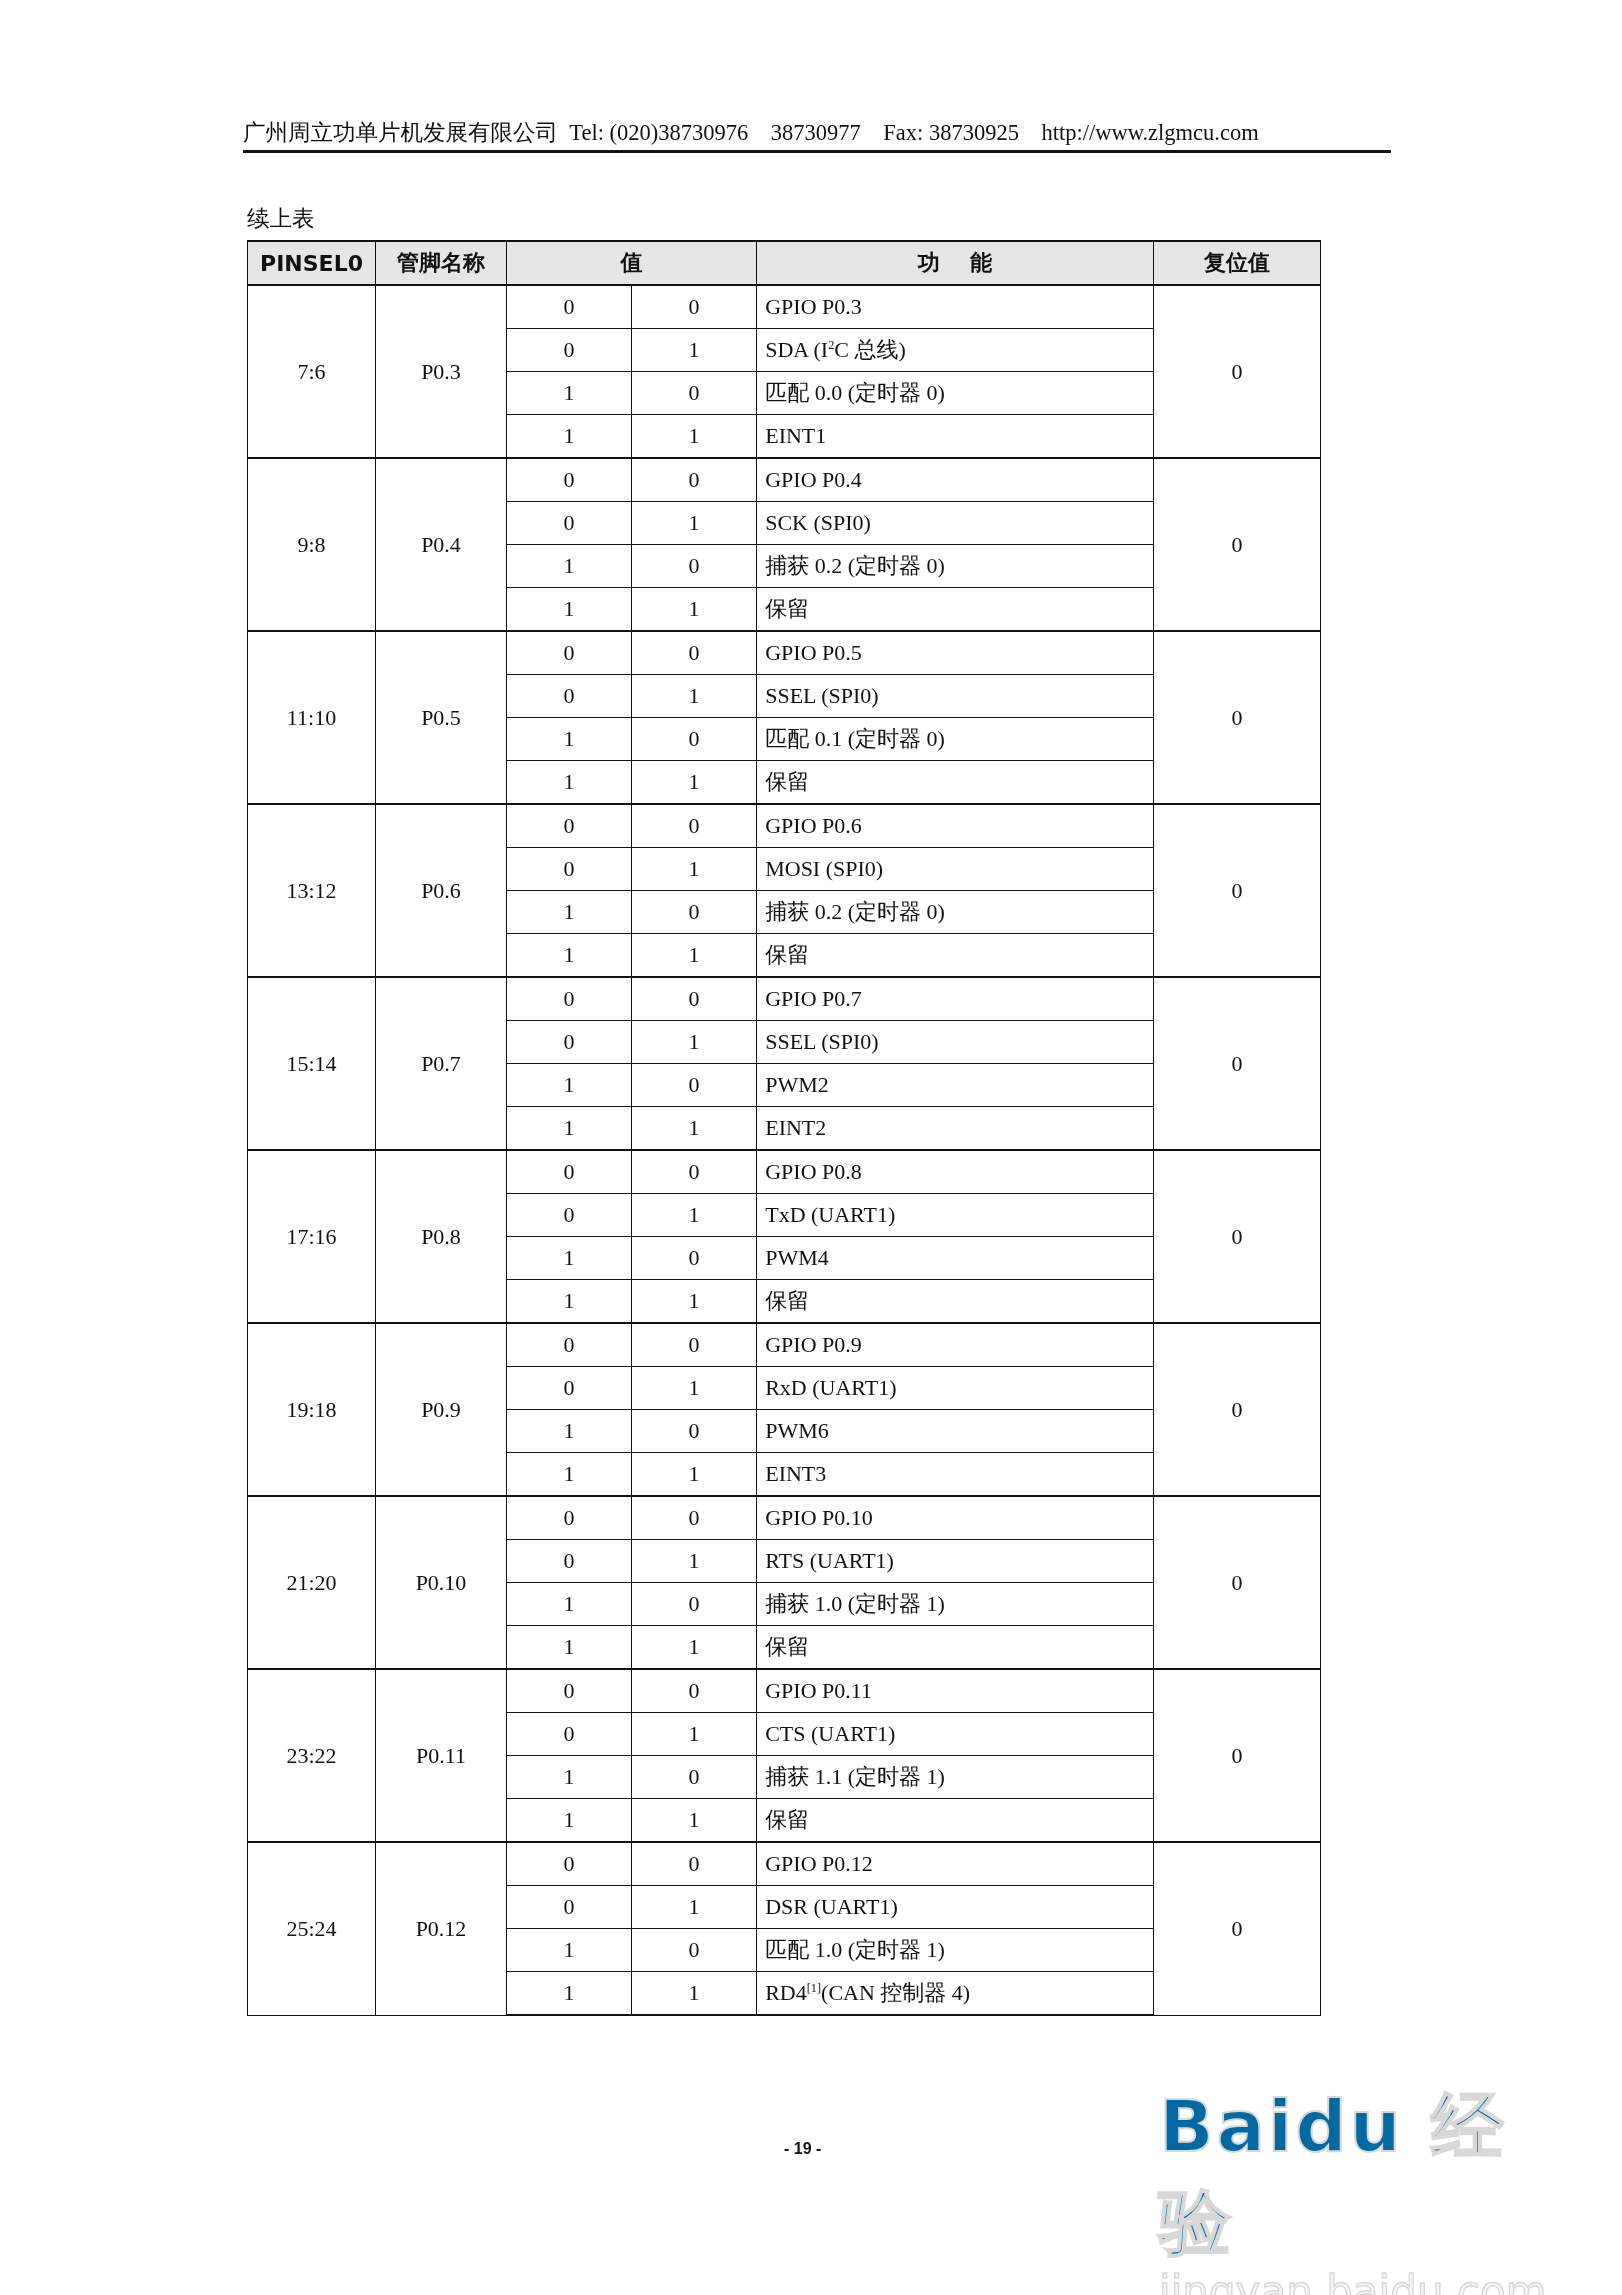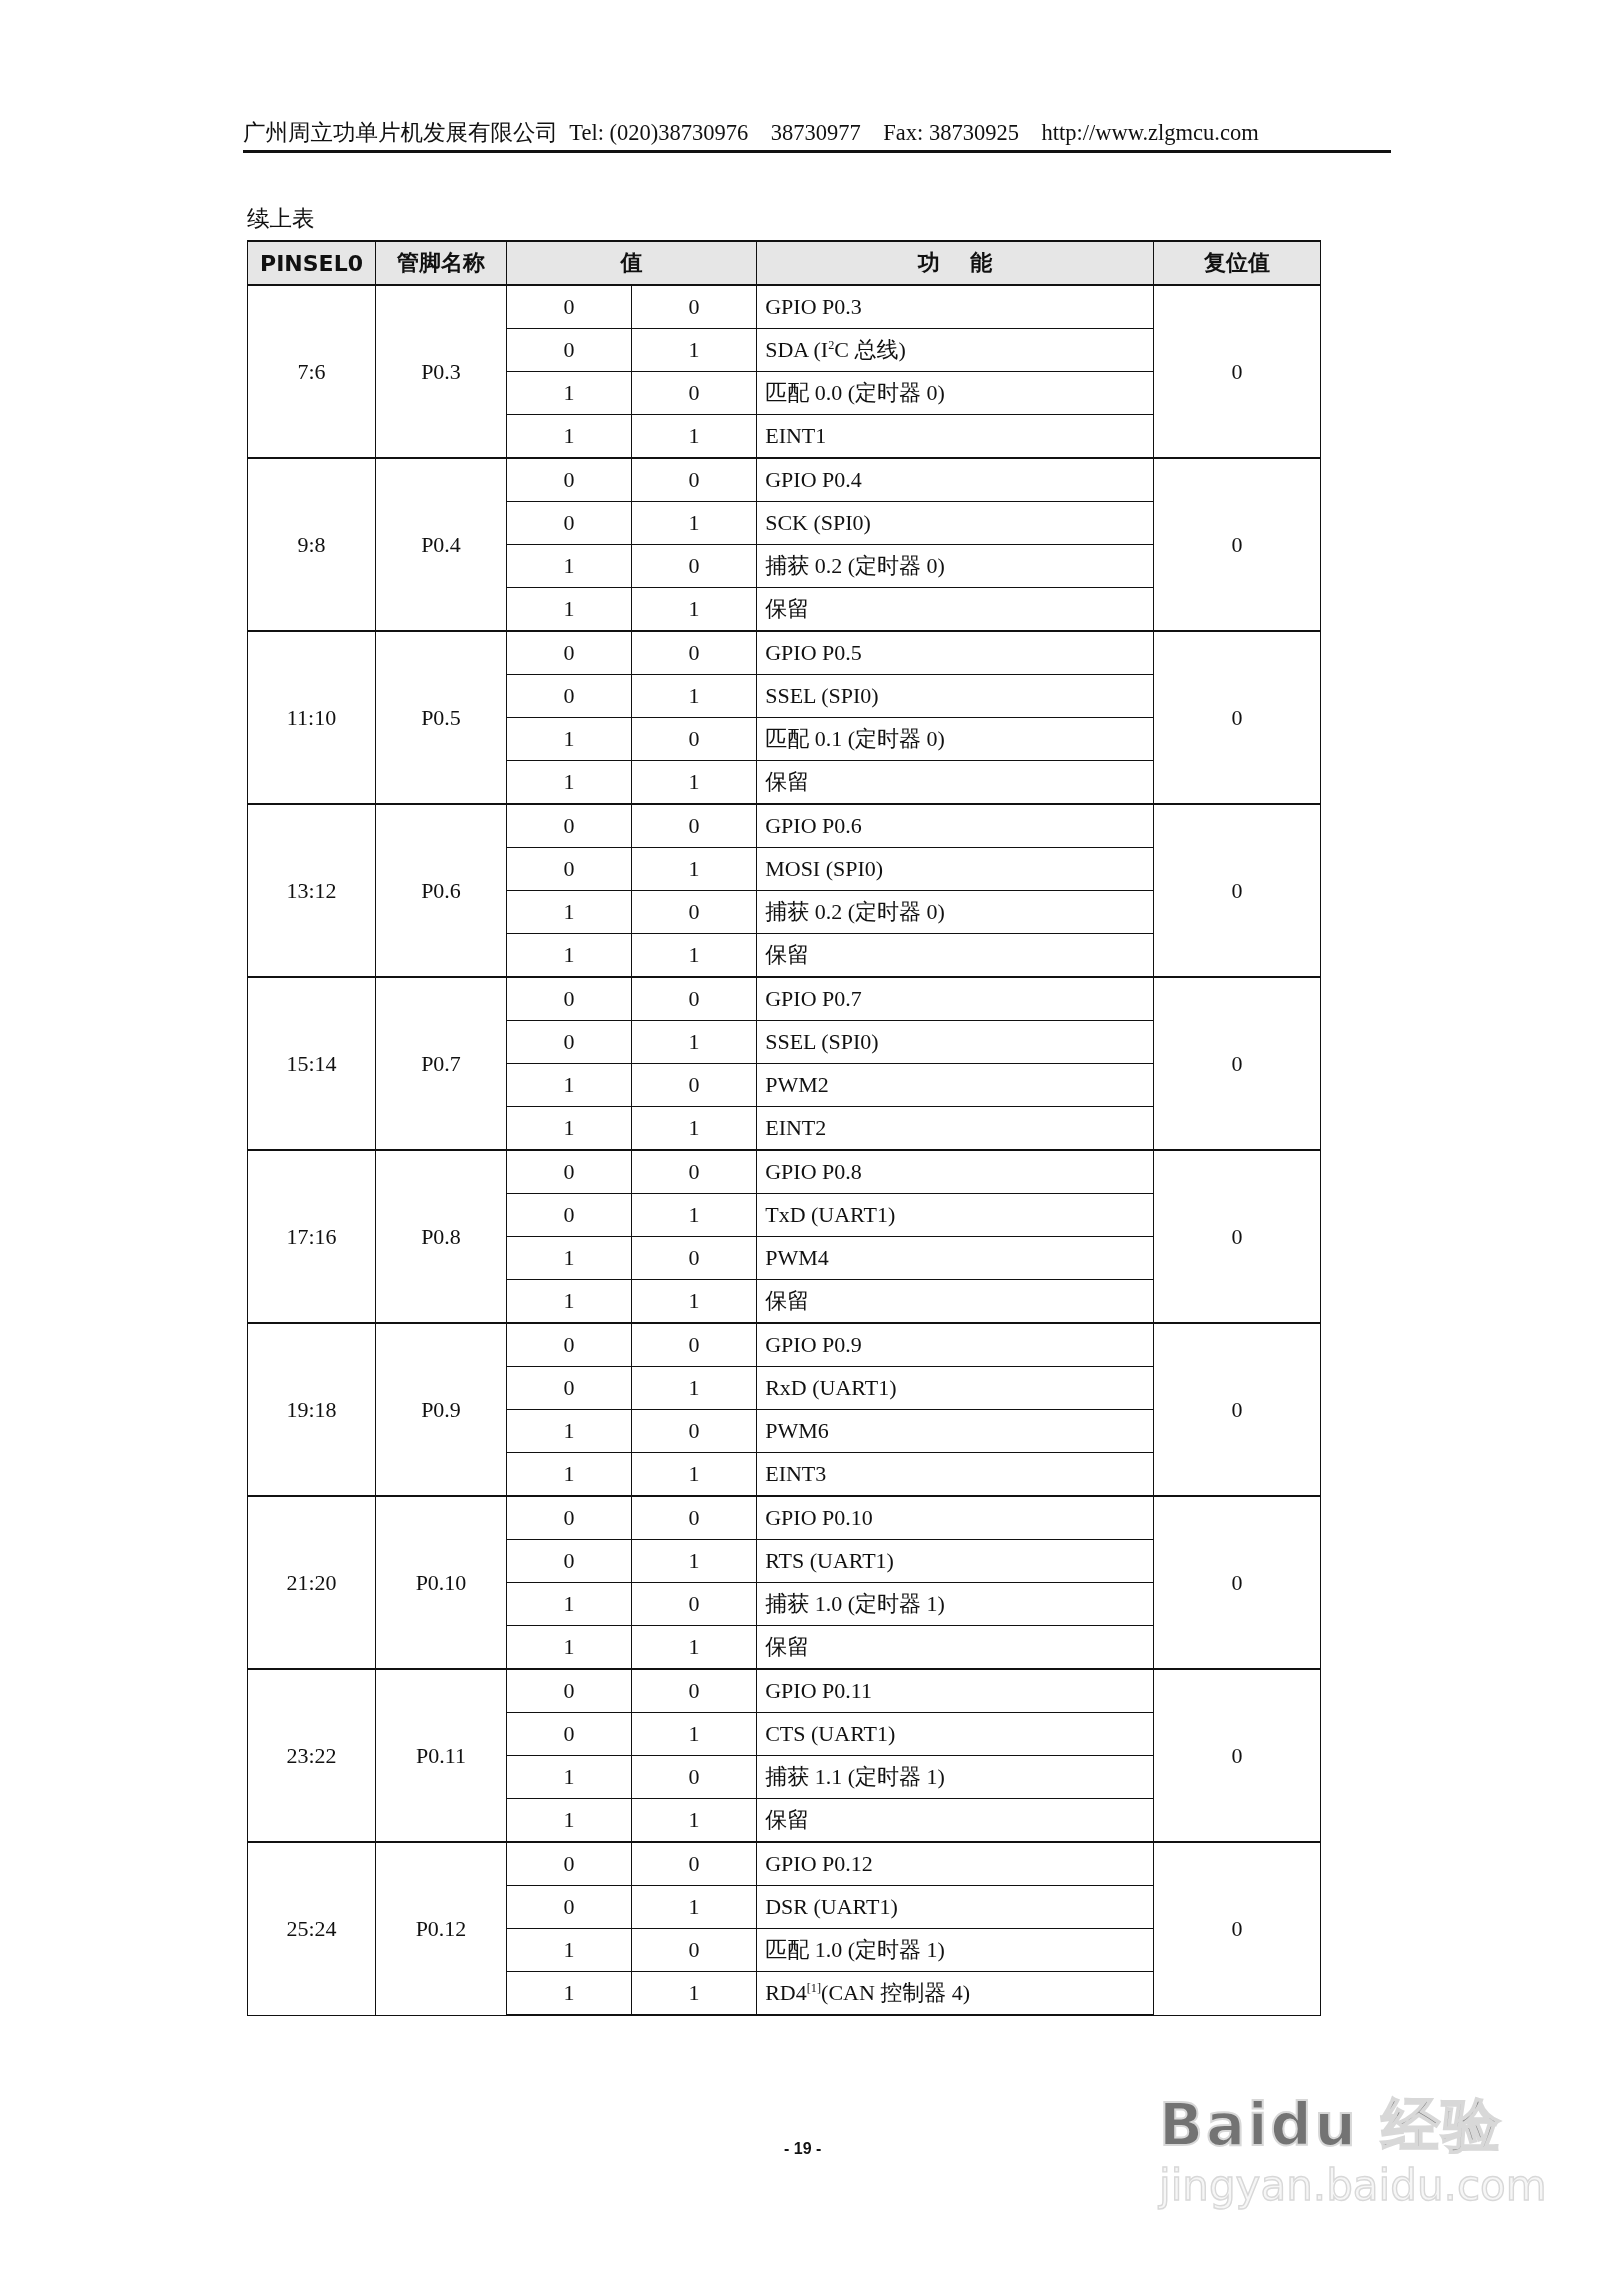--- a/index.html
+++ b/index.html
@@ -16,22 +16,22 @@
                   font-size:22px; text-align:center; border-top:2.7px solid #111; border-bottom:2px solid #111; }
   table.pins td.c { text-align:center; }
   table.pins td.f { text-align:left; padding-left:8.2px; }
   table.pins tr.grp-start td { border-top:2px solid #111; }
   table.pins tr.last td { border-bottom:2px solid #111; }
   sup { font-size:12.3px; }
   .page-num { position:absolute; left:784px; top:2140px; font-family:"Liberation Sans", sans-serif;
               font-weight:bold; font-size:16px; }
   .watermark { position:absolute; left:1159px; top:2079px; width:382px; height:150px;
                color:#e4e4e4; font-family:"DejaVu Sans", sans-serif; }
-  .wm-logo { font-size:58px; font-weight:bold; letter-spacing:2.7px;
-             -webkit-text-stroke:2px #d8d8d8; color:#737373;margin-top:8px; }
+  .wm-logo { font-size:72px; font-weight:bold; letter-spacing:2.7px;
+             -webkit-text-stroke:2px #d8d8d8; color:#0369a1; }
   .wm-url { font-size:42px; -webkit-text-stroke:1.4px #d8d8d8; color:#f6f6f6; margin-top:-4.1px; }
 </style>
 </head>
 <body>
 
 <div class="header">广州周立功单片机发展有限公司  Tel: (020)38730976    38730977    Fax: 38730925    http://www.zlgmcu.com</div>
 <div class="header-rule"></div>
 
 <div class="caption">续上表</div>
 

